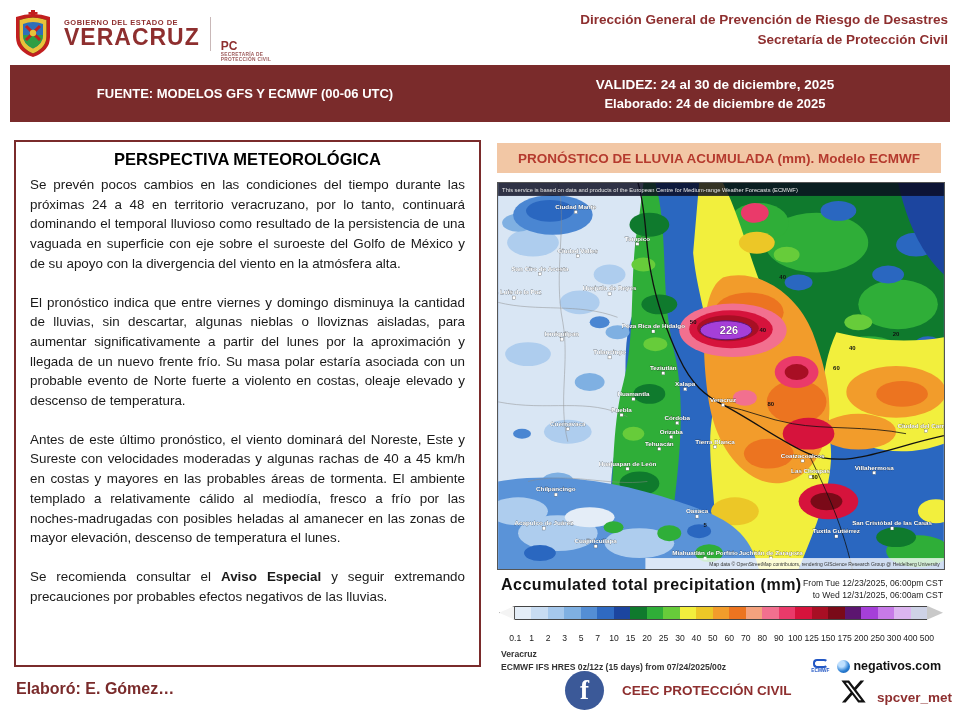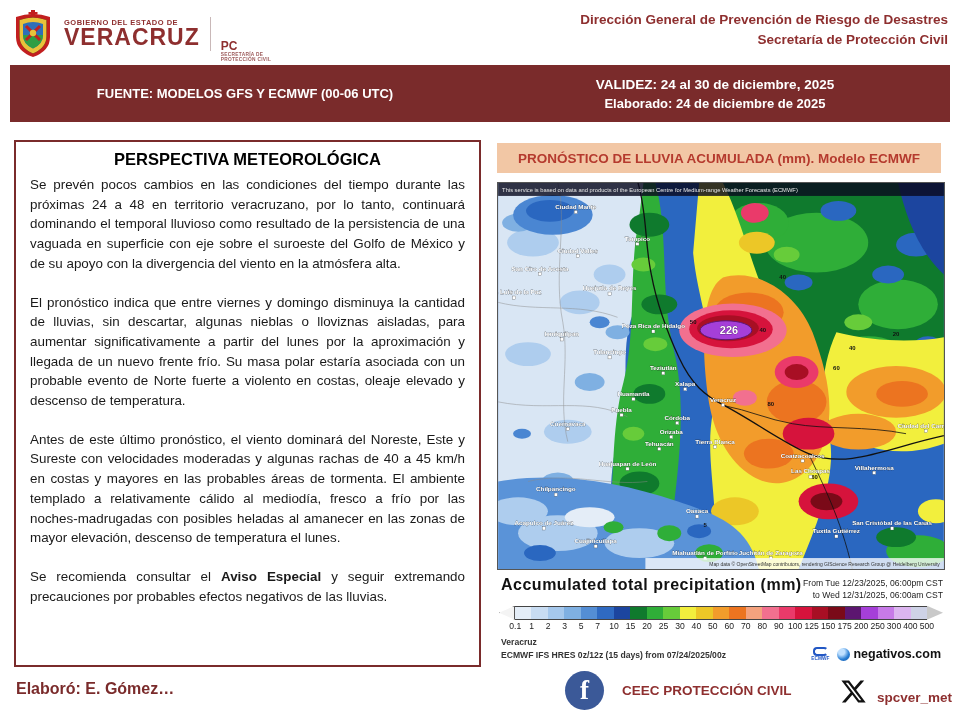--- a/index.html
+++ b/index.html
@@ -35,21 +35,21 @@
   
   .legend { position:absolute; left:497px; top:572px; width:448px; height:92px; background:#fff; }
   .leg-top { display:flex; justify-content:space-between; align-items:flex-start; padding:4px 2px 2px 4px; }
   .leg-title { font-size:16px; font-weight:bold; letter-spacing:0.5px; color:#111; }
   .leg-period { text-align:right; font-size:8.6px; color:#222; line-height:1.35; padding-top:2px; }
   .bar-row { display:flex; align-items:center; height:15px; margin:2px 2px 0 2px; }
   .bar-arrow-l { width:16px; height:14px; background:#f4f4f4; clip-path:polygon(100% 0,0 50%,100% 100%); border:1px solid #555; }
   .bar-arrow-r { width:16px; height:14px; background:#c9c9c9; clip-path:polygon(0 0,100% 50%,0 100%); }
   .seg-row { flex:1; display:flex; height:14px; border-top:1px solid #444; border-bottom:1px solid #444; }
   .seg { flex:1; }
-  .tick-row { display:flex; margin:1px 10px 0 10px; }
+  .tick-row { display:flex; margin:13px 10px 0 10px; }
   .tick { flex:1; text-align:center; font-size:8.6px; color:#222; }
   .leg-bottom { display:flex; justify-content:space-between; align-items:flex-end; padding:5px 4px 0 4px; }
   .leg-src { font-size:8.6px; color:#333; line-height:1.45; font-weight:bold; }
   .leg-brand { display:flex; align-items:flex-end; gap:8px; }
   .ecmwf-mini { text-align:center; }
   .ecmwf-c { width:15px; height:9px; border:2.5px solid #2257c4; border-radius:4px; border-right-color:transparent; margin:0 auto; }
   .ecmwf-t { font-size:4.8px; color:#2257c4; font-weight:bold; }
   .brand-row { display:flex; align-items:center; gap:3px; }
   .brand-ball { width:13px; height:13px; border-radius:50%; background:radial-gradient(circle at 35% 30%, #bfe0ff 0 25%, #2a7fd4 60%, #0d4fa0 100%); }
   .brand-txt { font-size:12.5px; font-weight:bold; color:#111; }

